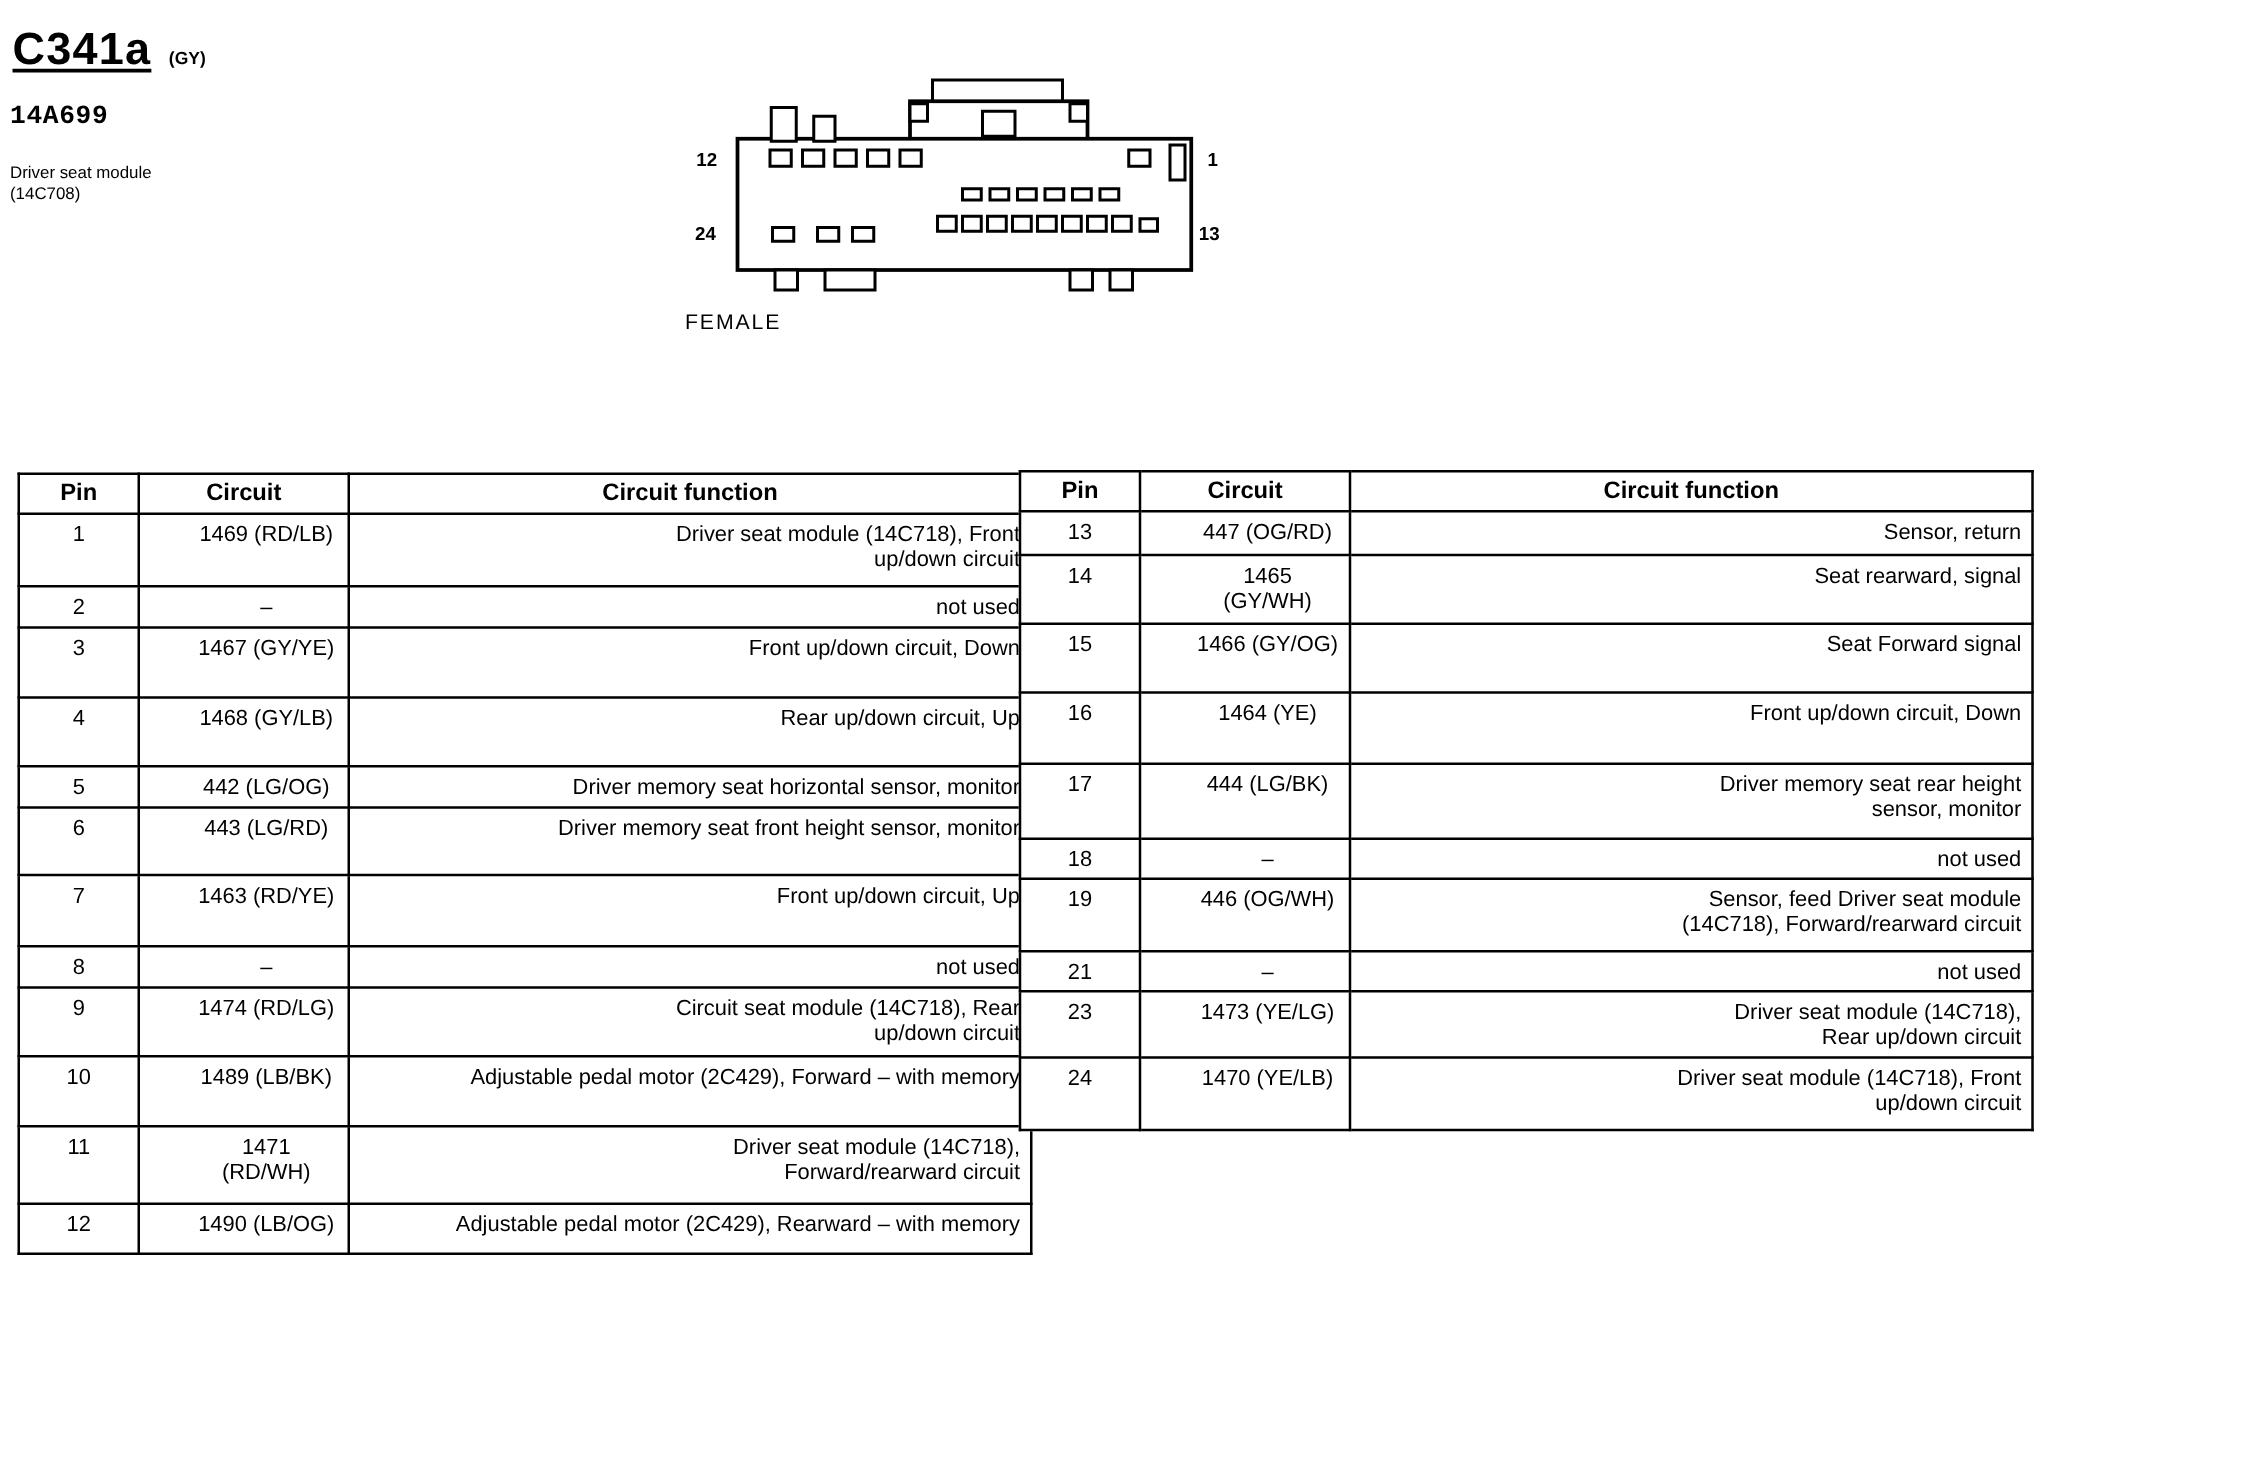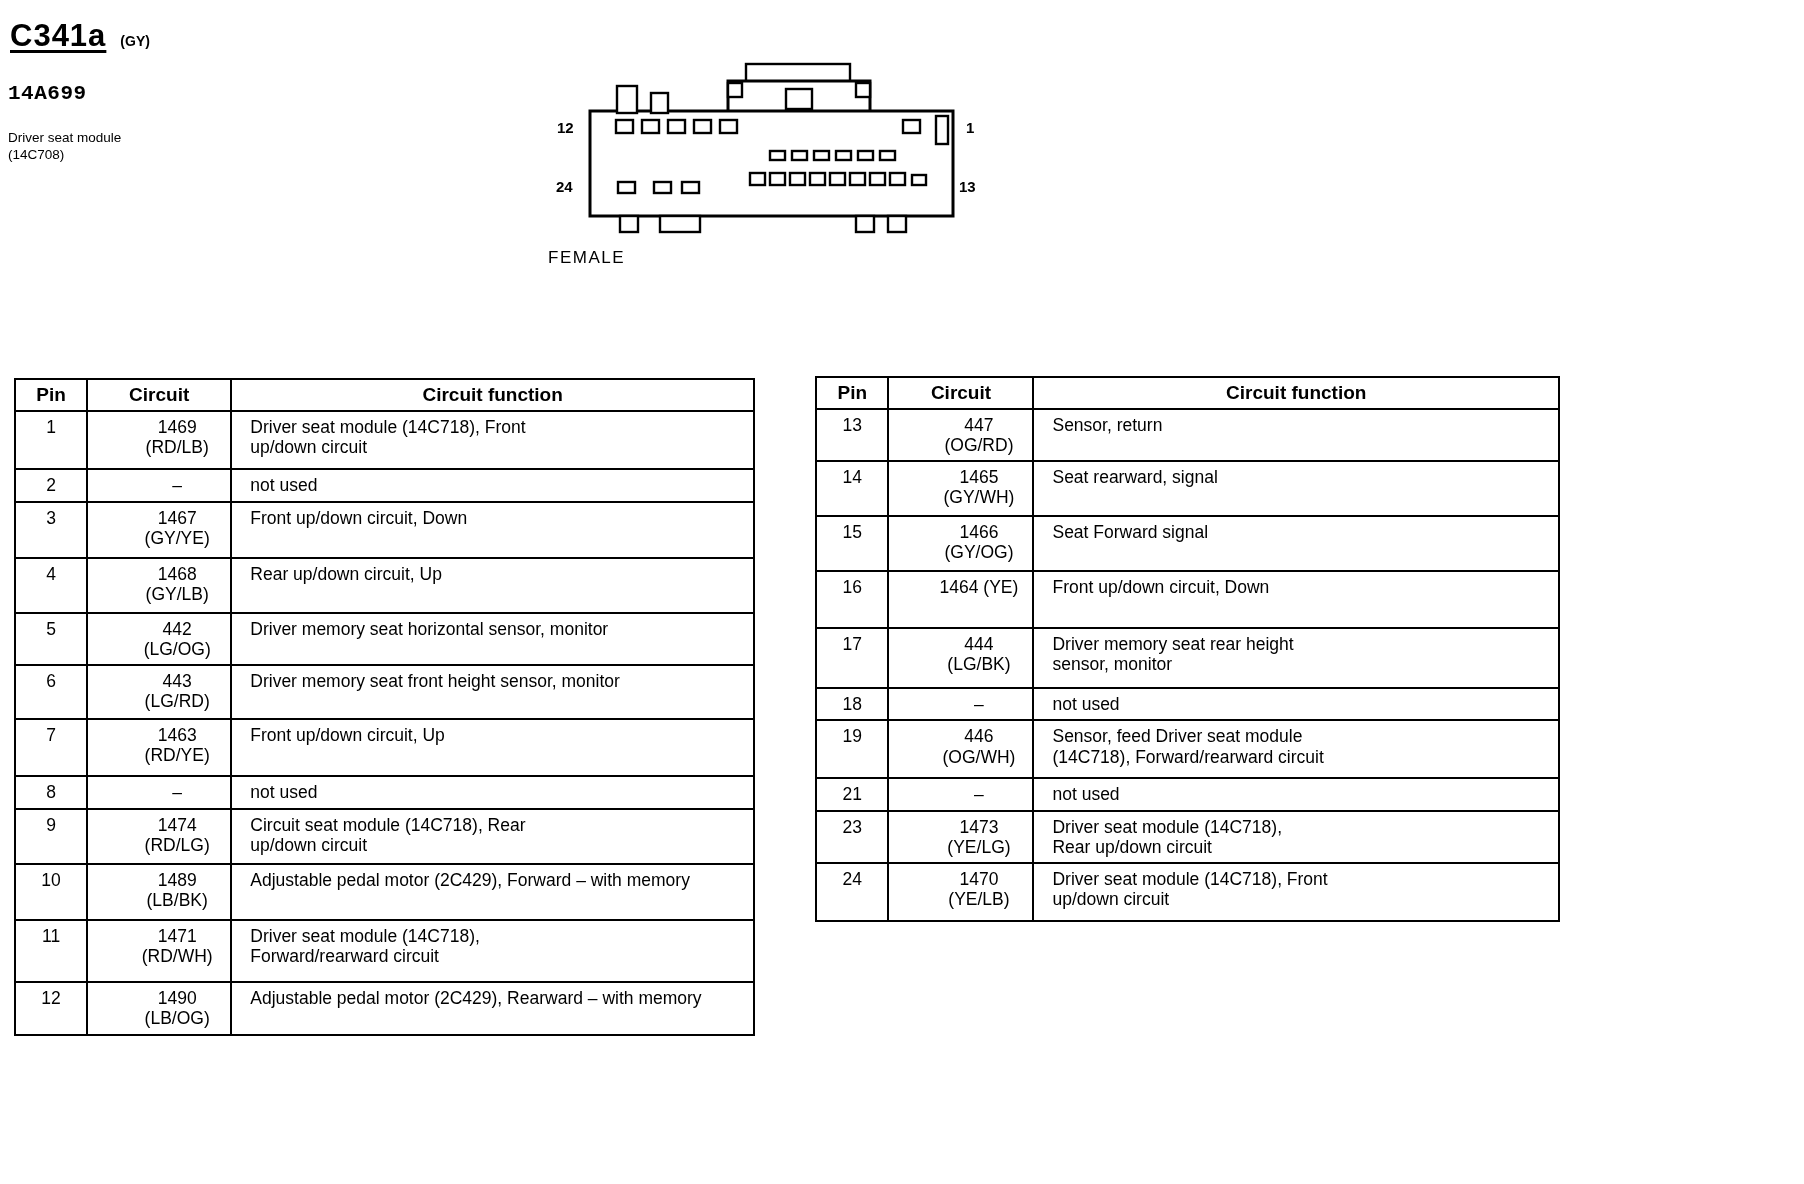--- a/index.html
+++ b/index.html
@@ -7,21 +7,21 @@
     position:relative;
     width:1804px;height:1184px;
     background:#ffffff;
     font-family:"Liberation Sans", sans-serif;
     color:#000;
     overflow:hidden;
   }
   
   .hdr{position:absolute;left:10px;top:18px;white-space:nowrap;}
   .cid{
-    font-size:31px;font-weight:bold;letter-spacing:1px;
+    font-size:36px;font-weight:bold;letter-spacing:1px;
     text-decoration:underline;text-decoration-thickness:3px;text-underline-offset:4px;
   }
   .ccolor{font-size:14px;font-weight:bold;margin-left:14px;}
   .pn{position:absolute;left:8px;top:82px;font-size:21px;font-weight:bold;letter-spacing:0.5px;font-family:Liberation Mono, monospace;}
   .comp{position:absolute;left:8px;top:130px;font-size:13.5px;}
   .compid{position:absolute;left:8px;top:147px;font-size:13.5px;}
 
   
   .conn{position:absolute;left:548px;top:56px;width:452px;height:185px;}
   .conn rect{fill:#fff;stroke:#000;}
@@ -32,31 +32,31 @@
     position:absolute;left:548px;top:248px;width:452px;
     font-size:17px;font-weight:normal;letter-spacing:1.5px;
   }
 
   
   .pin-table{
     position:absolute;border-collapse:collapse;background:#fff;
     table-layout:fixed;
   }
   .pin-table th,.pin-table td{border:2px solid #000;}
-  .pin-table th{font-size:19px;font-weight:bold;padding:4px 0;text-align:center;}
+  .pin-table th{font-size:19px;font-weight:bold;padding:4px 12px;text-align:center;}
   .pin-table td{
     font-size:17.5px;vertical-align:top;padding:5px 8px;
     white-space:pre-line;line-height:1.15;
   }
   th.pin, td.pin{width:70px;}
   th.circuit, td.circuit{width:142px;}
   th.func{width:520px;}
   td.pin{text-align:center;}
   td.circuit{text-align:center;padding-left:44px;}
-  td.func{text-align:left;padding-left:18px;}
+  td.func{text-align:right;padding-left:18px;}
   #tblL{left:14px;top:378px;width:741px;}
   #tblR{left:815px;top:376px;width:745px;}
 
   
   #tblL tbody tr:nth-child(1)>td{height:46px}
   #tblL tbody tr:nth-child(2)>td{height:21px}
   #tblL tbody tr:nth-child(3)>td{height:44px}
   #tblL tbody tr:nth-child(4)>td{height:43px}
   #tblL tbody tr:nth-child(5)>td{height:21px}
   #tblL tbody tr:nth-child(6)>td{height:42px}

